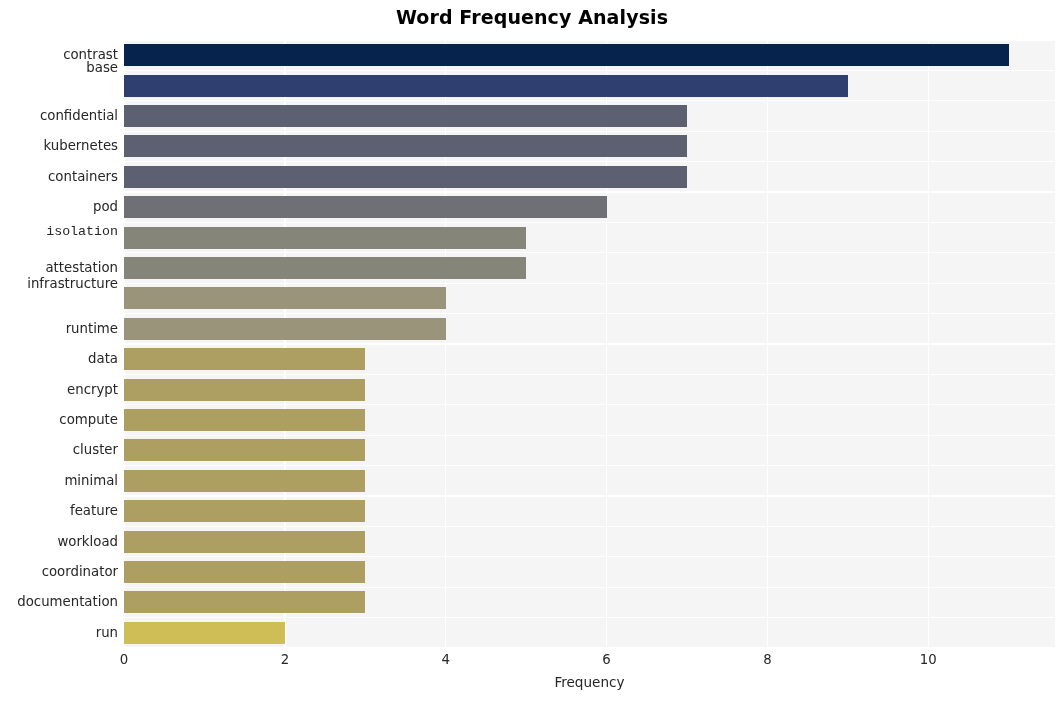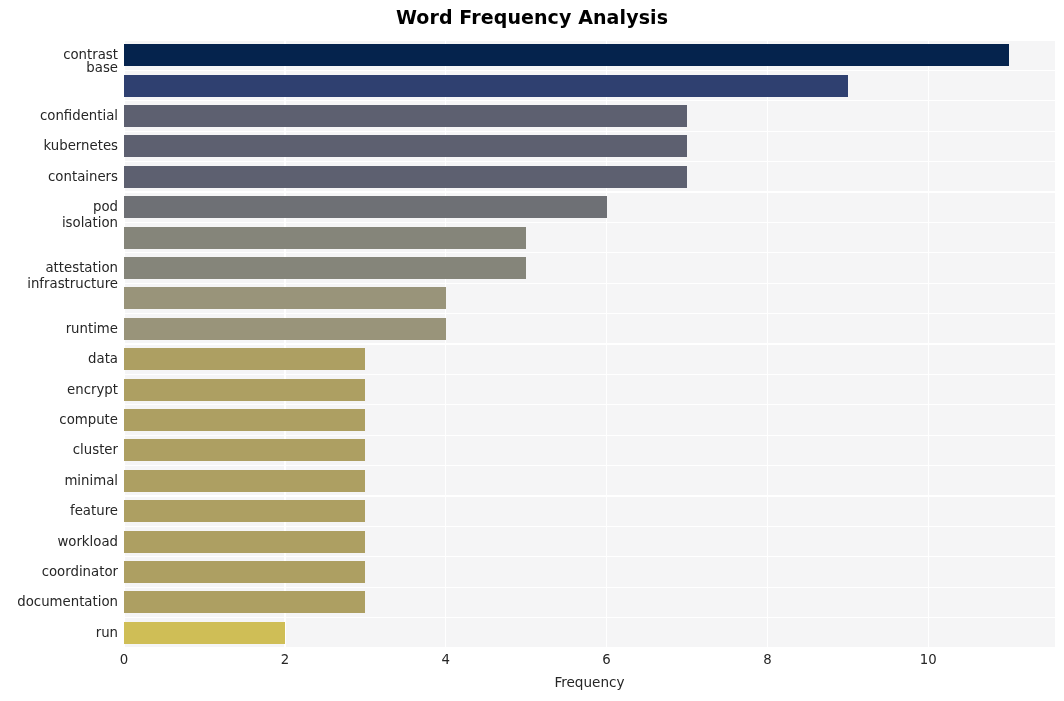--- a/index.html
+++ b/index.html
@@ -164,21 +164,21 @@
       </div>
   </div>
 
   <div id="ytick-layer">
       <div class="ytick" style="top: 7.2px;">contrast</div>
       <div class="ytick" style="top: 20px;">base</div>
       <div class="ytick" style="top: 68px;">confidential</div>
       <div class="ytick" style="top: 98.4px; text-align: right;">kubernetes</div>
       <div class="ytick" style="top: 128.8px;">containers</div>
       <div class="ytick" style="top: 159.2px; text-align: right;">pod</div>
-      <div class="ytick" style="top: 175px;">isolation</div>
+      <div class="ytick" style="top: 184px; font-family: Liberation Mono, monospace;">isolation</div>
       <div class="ytick" style="top: 220px;">attestation</div>
       <div class="ytick" style="top: 236px; margin-left: 40px;">infrastructure</div>
       <div class="ytick" style="top: 280.8px;">runtime</div>
       <div class="ytick" style="top: 311.2px;">data</div>
       <div class="ytick" style="top: 341.6px;">encrypt</div>
       <div class="ytick" style="top: 372px;">compute</div>
       <div class="ytick" style="top: 402.4px; padding-left: 41px;">cluster</div>
       <div class="ytick" style="top: 432.8px;">minimal</div>
       <div class="ytick" style="top: 463.2px;">feature</div>
       <div class="ytick" style="top: 493.6px;">workload</div>

